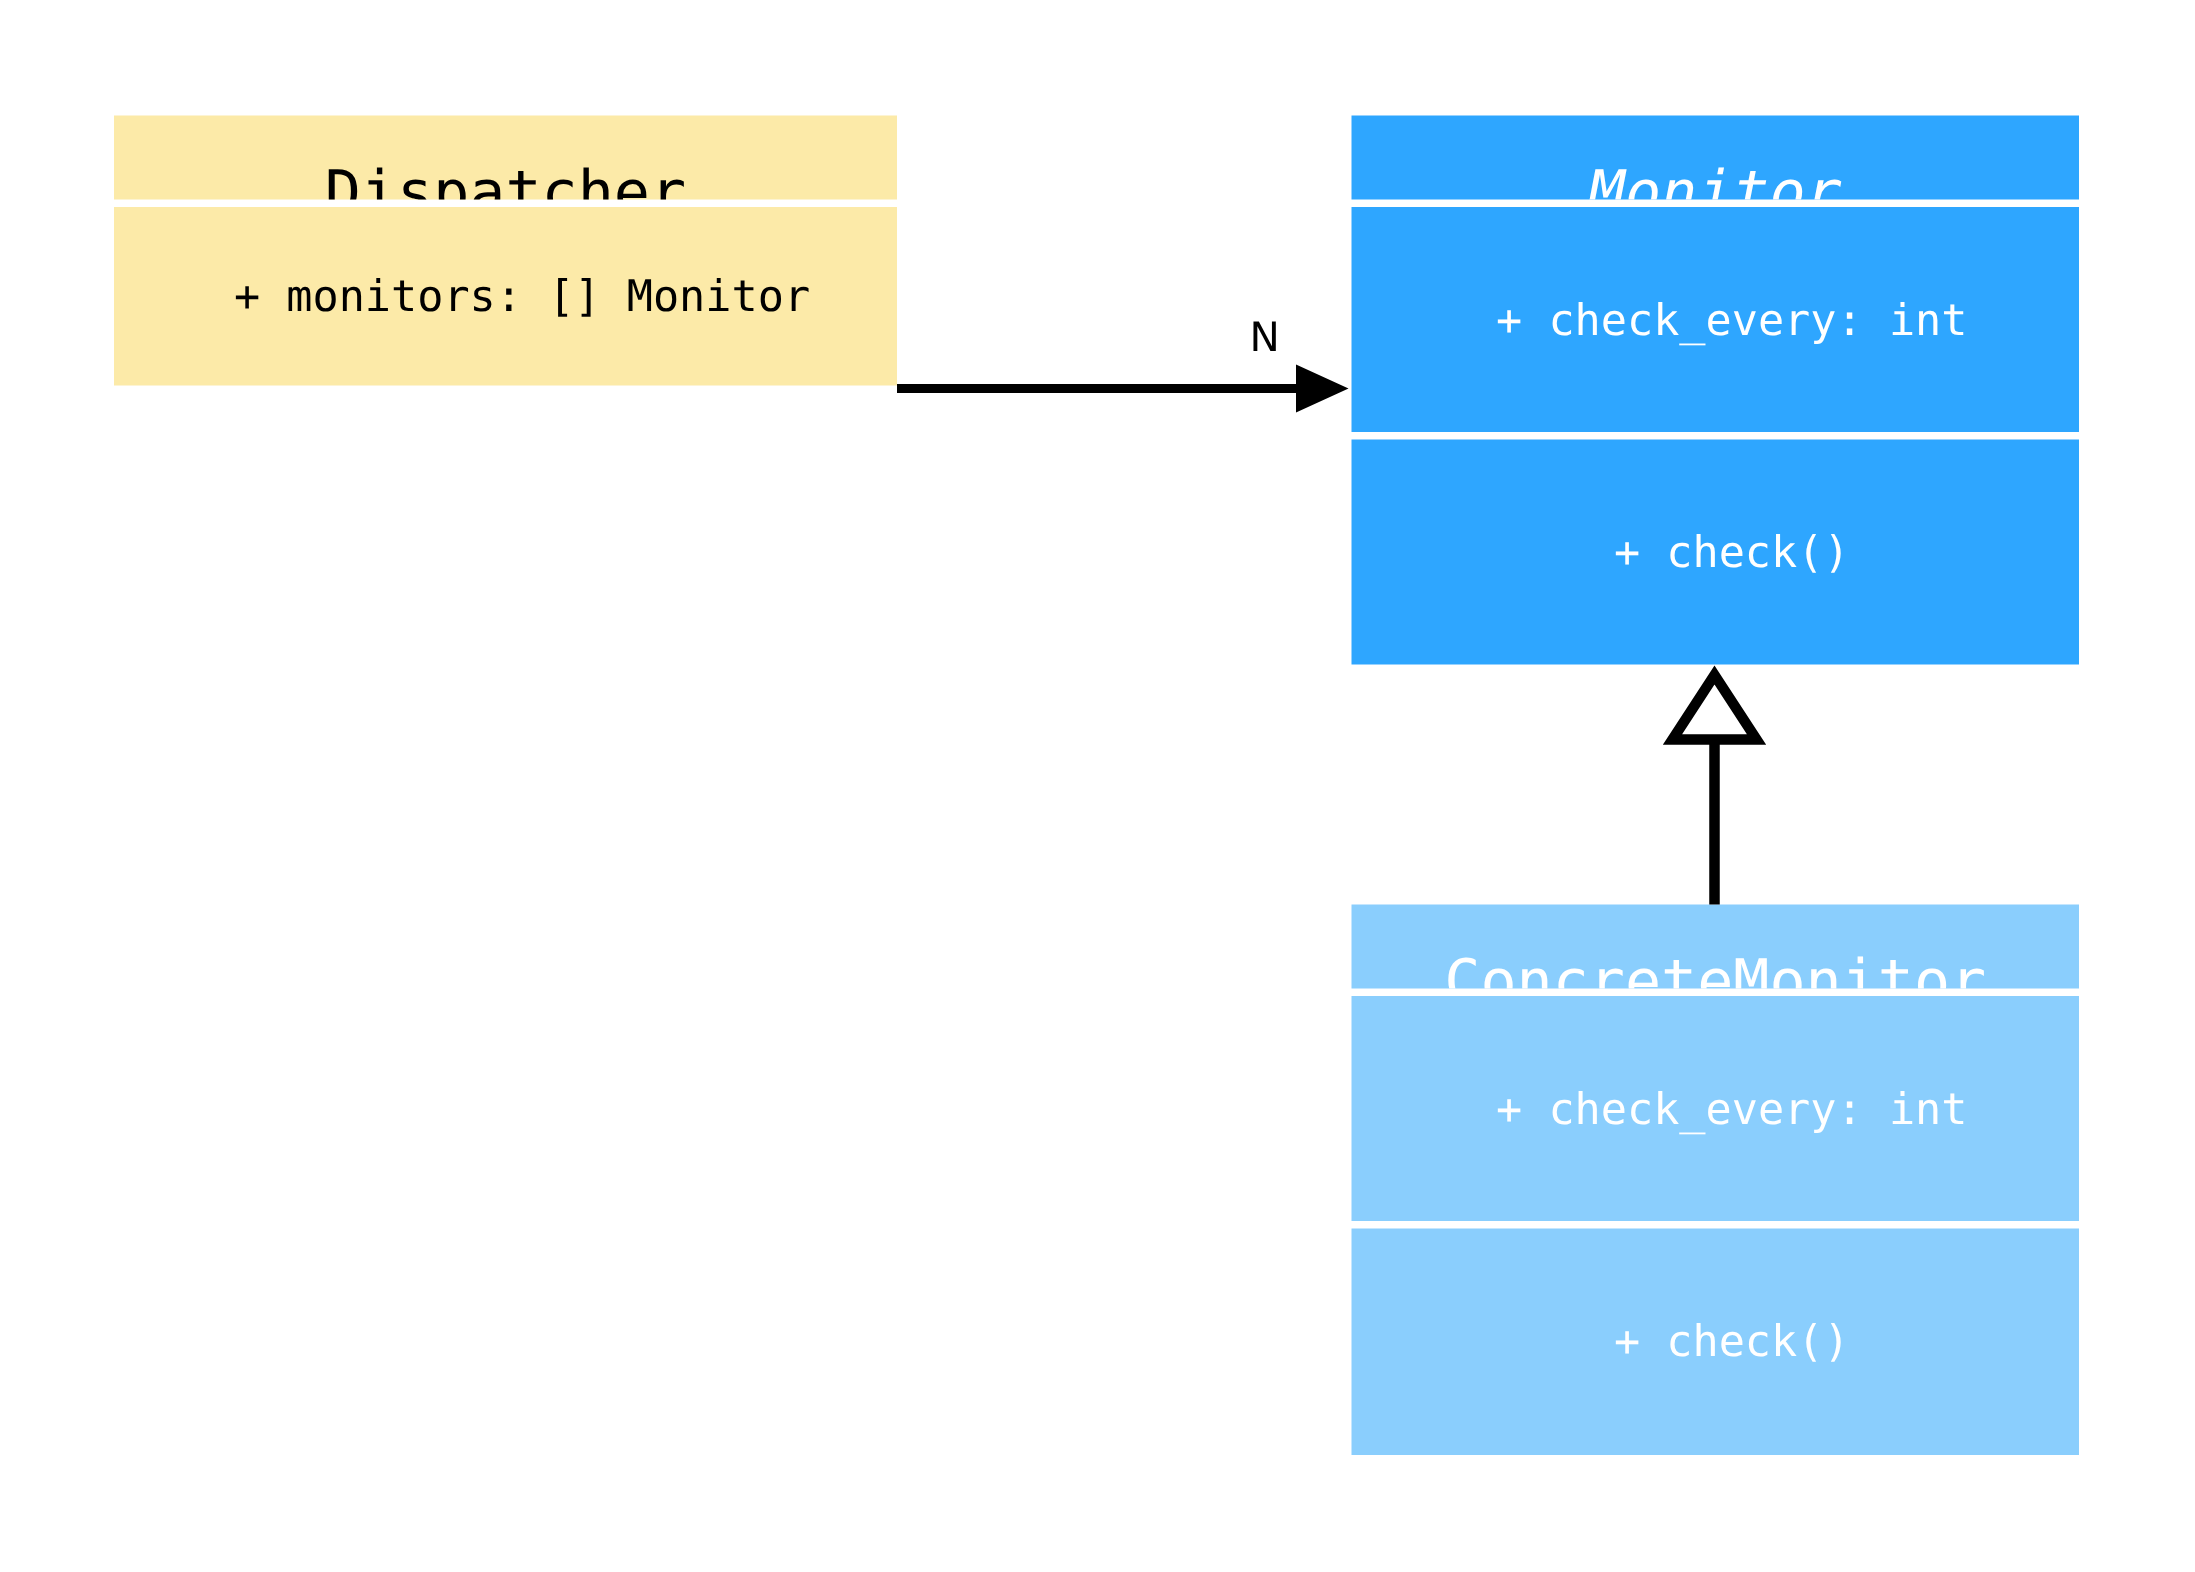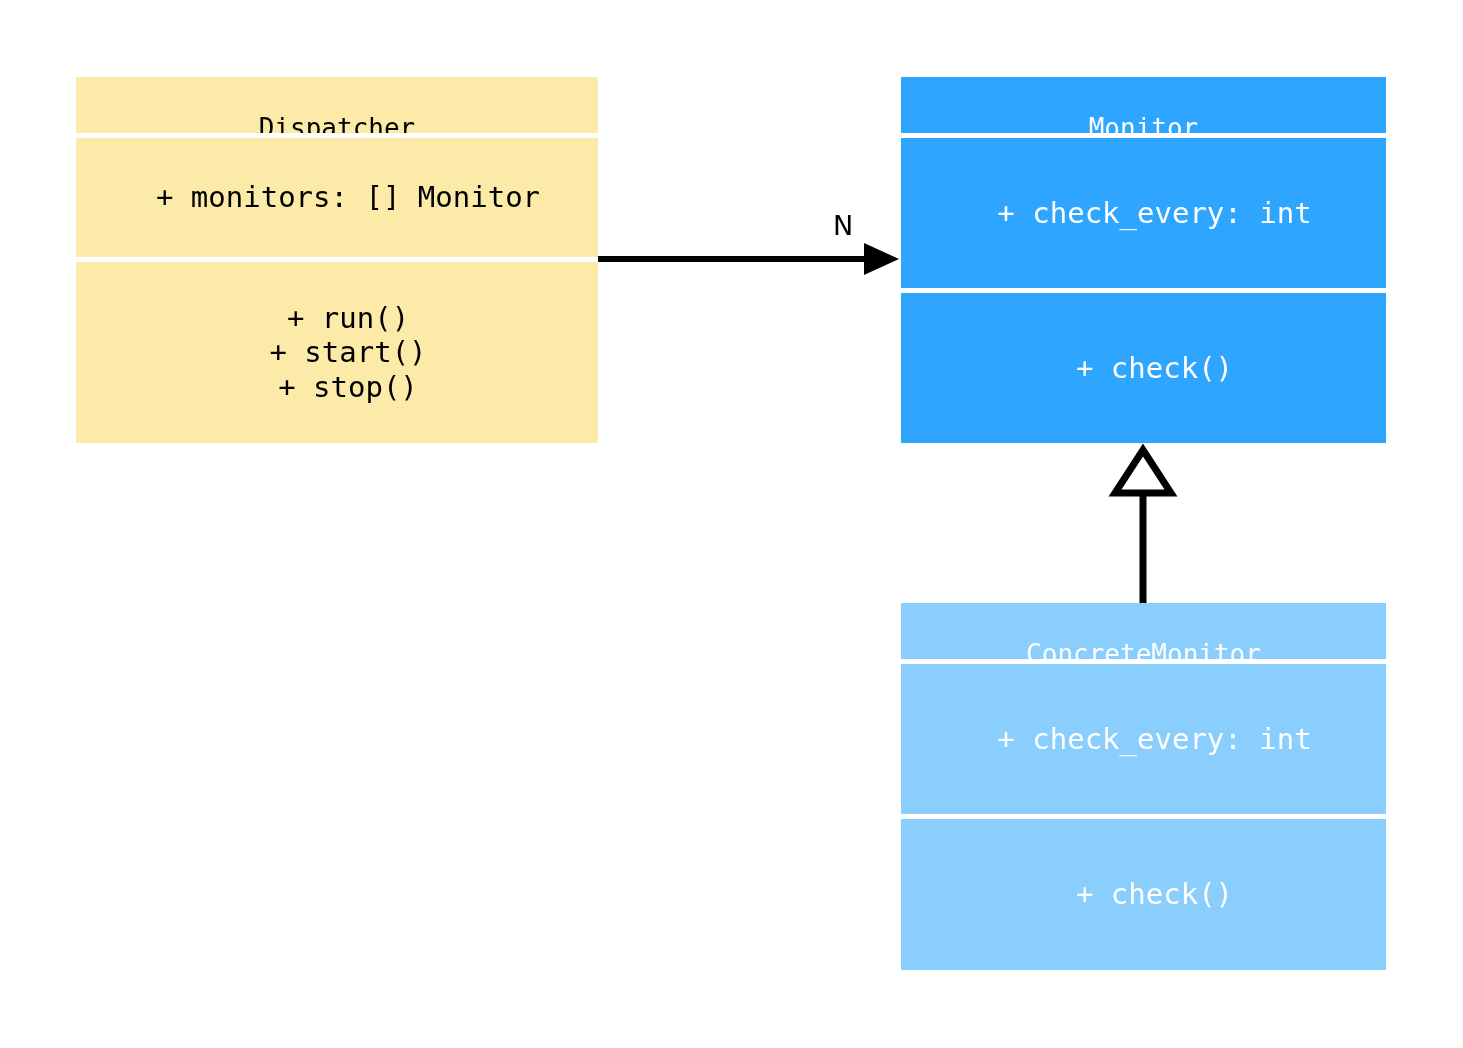--- a/index.html
+++ b/index.html
@@ -35,26 +35,27 @@
   .compartment.title {
     align-items: center;
     justify-content: center;
   }
   .compartment.members {
     align-items: center;
     padding-left: 22px;
   }
 
   .class-title {
-    font-size: 26px;
+    font-size: 40px;
     line-height: 1.2;
     white-space: pre;
     margin-top: 48px;
   }
   .class-title.abstract {
+    font-style: italic;
   }
   .member-line {
     font-size: 29px;
     line-height: 1.18;
     white-space: pre;
   }
 
   
   .theme-yellow .compartment { background: #fceaa8; }
   .theme-yellow .class-title,
@@ -95,25 +96,20 @@
   <div class="uml-class theme-yellow" style="left:76px; top:77px; width:522px; height:366px;">
 
     <div class="compartment title" style="height:56px;">
       <span class="class-title">Dispatcher</span>
     </div>
 
     <div class="compartment members" style="height:119px;">
       <span class="member-line">+ monitors: [] Monitor</span>
     </div>
 
-    <div class="compartment members" style="height:181px;">
-      <span class="member-line">+ run()</span>
-      <span class="member-line">+ start()</span>
-      <span class="member-line">+ stop()</span>
-    </div>
   </div>
 
   <div class="uml-class theme-blue" style="left:901px; top:77px; width:485px; height:366px;">
 
     <div class="compartment title" style="height:56px;">
       <span class="class-title abstract">Monitor</span>
     </div>
 
     <div class="compartment members" style="height:150px;">
       <span class="member-line">+ check_every: int</span>

